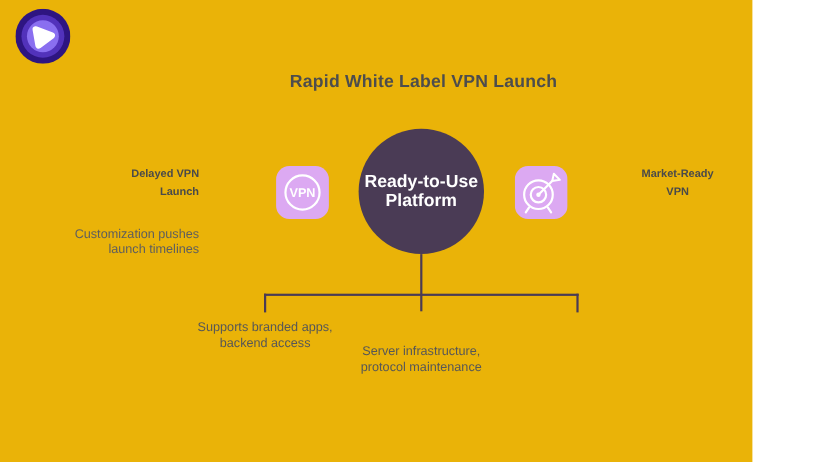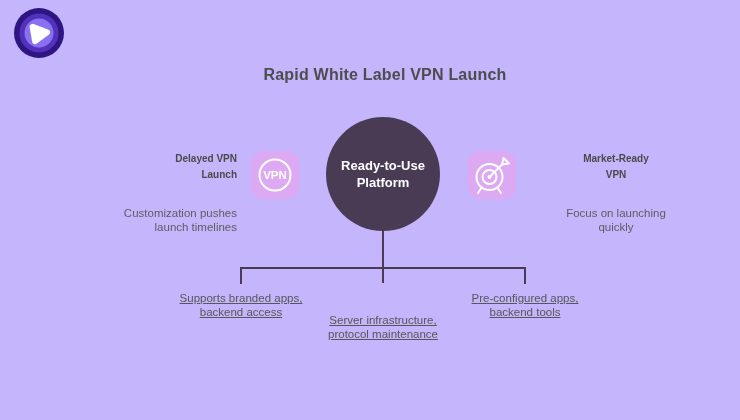--- a/index.html
+++ b/index.html
@@ -1,21 +1,21 @@
 <!DOCTYPE html>
 <html><head>
 <meta charset="utf-8">
 <style>
   * { margin: 0; padding: 0; box-sizing: border-box; }
   html, body { background: #ffffff; }
   .stage {
     position: relative;
-    width: 740px;
+    width: 684px;
     height: 420px;
-    background: #c4b5fd;
+    background: #eab308;
     font-family: "Liberation Sans", sans-serif;
     overflow: hidden;
   }
   .pre { white-space: pre-line; }
 
   
   .logo { position: absolute; left: 14px; top: 8px; width: 50px; height: 50px; }
 
   
   .page-title {
@@ -34,21 +34,21 @@
     position: absolute;
     left: 326px; top: 117px;
     width: 114px; height: 114px;
     border-radius: 50%;
     background: #4a3b55;
     display: flex;
     align-items: center;
     justify-content: center;
     text-align: center;
     color: #ffffff;
-    font-size: 13px;
+    font-size: 16px;
     font-weight: 700;
     line-height: 17px;
   }
 
   
   .side-icon { position: absolute; width: 48px; height: 48px; }
   .icon-left { left: 251px; top: 151px; }
   .icon-right { left: 468px; top: 151px; }
 
   
@@ -77,21 +77,20 @@
 
   
   .bottom-label {
     position: absolute;
     top: 291px;
     width: 180px;
     text-align: center;
     font-size: 11.5px;
     color: #575757;
     line-height: 14px;
-    text-decoration: underline;
   }
   .bl-0 { left: 151px; }
   .bl-1 { left: 293px; margin-top: 22px; }
   .bl-2 { left: 435px; }
 </style>
 </head>
 <body>
 
 <div class="stage">
 
@@ -133,29 +132,25 @@
       <line x1="30" y1="37.5" x2="33" y2="42"></line>
       <line x1="21.5" y1="26" x2="34" y2="13.5"></line>
     </g>
     <circle cx="21.5" cy="26" r="2" fill="#ffffff"></circle>
     <path d="M 34 13.5 L 35.5 7 L 41 12.5 Z" fill="none" stroke="#ffffff" stroke-width="1.8" stroke-linejoin="round"></path>
   </svg>
 
   <div class="side-text text-right">
     <div class="item-title pre">Market-Ready
 VPN</div>
-    <div class="item-subtitle pre">Focus on launching
-quickly</div>
   </div>
 
   <div class="line line-v-center"></div>
   <div class="line line-h"></div>
   <div class="line line-v-left"></div>
   <div class="line line-v-right"></div>
 
   <div class="bottom-label bl-0 pre">Supports branded apps,
 backend access</div>
   <div class="bottom-label bl-1 pre">Server infrastructure,
 protocol maintenance</div>
-  <div class="bottom-label bl-2 pre">Pre-configured apps,
-backend tools</div>
 
 </div>
 
 </body></html>

